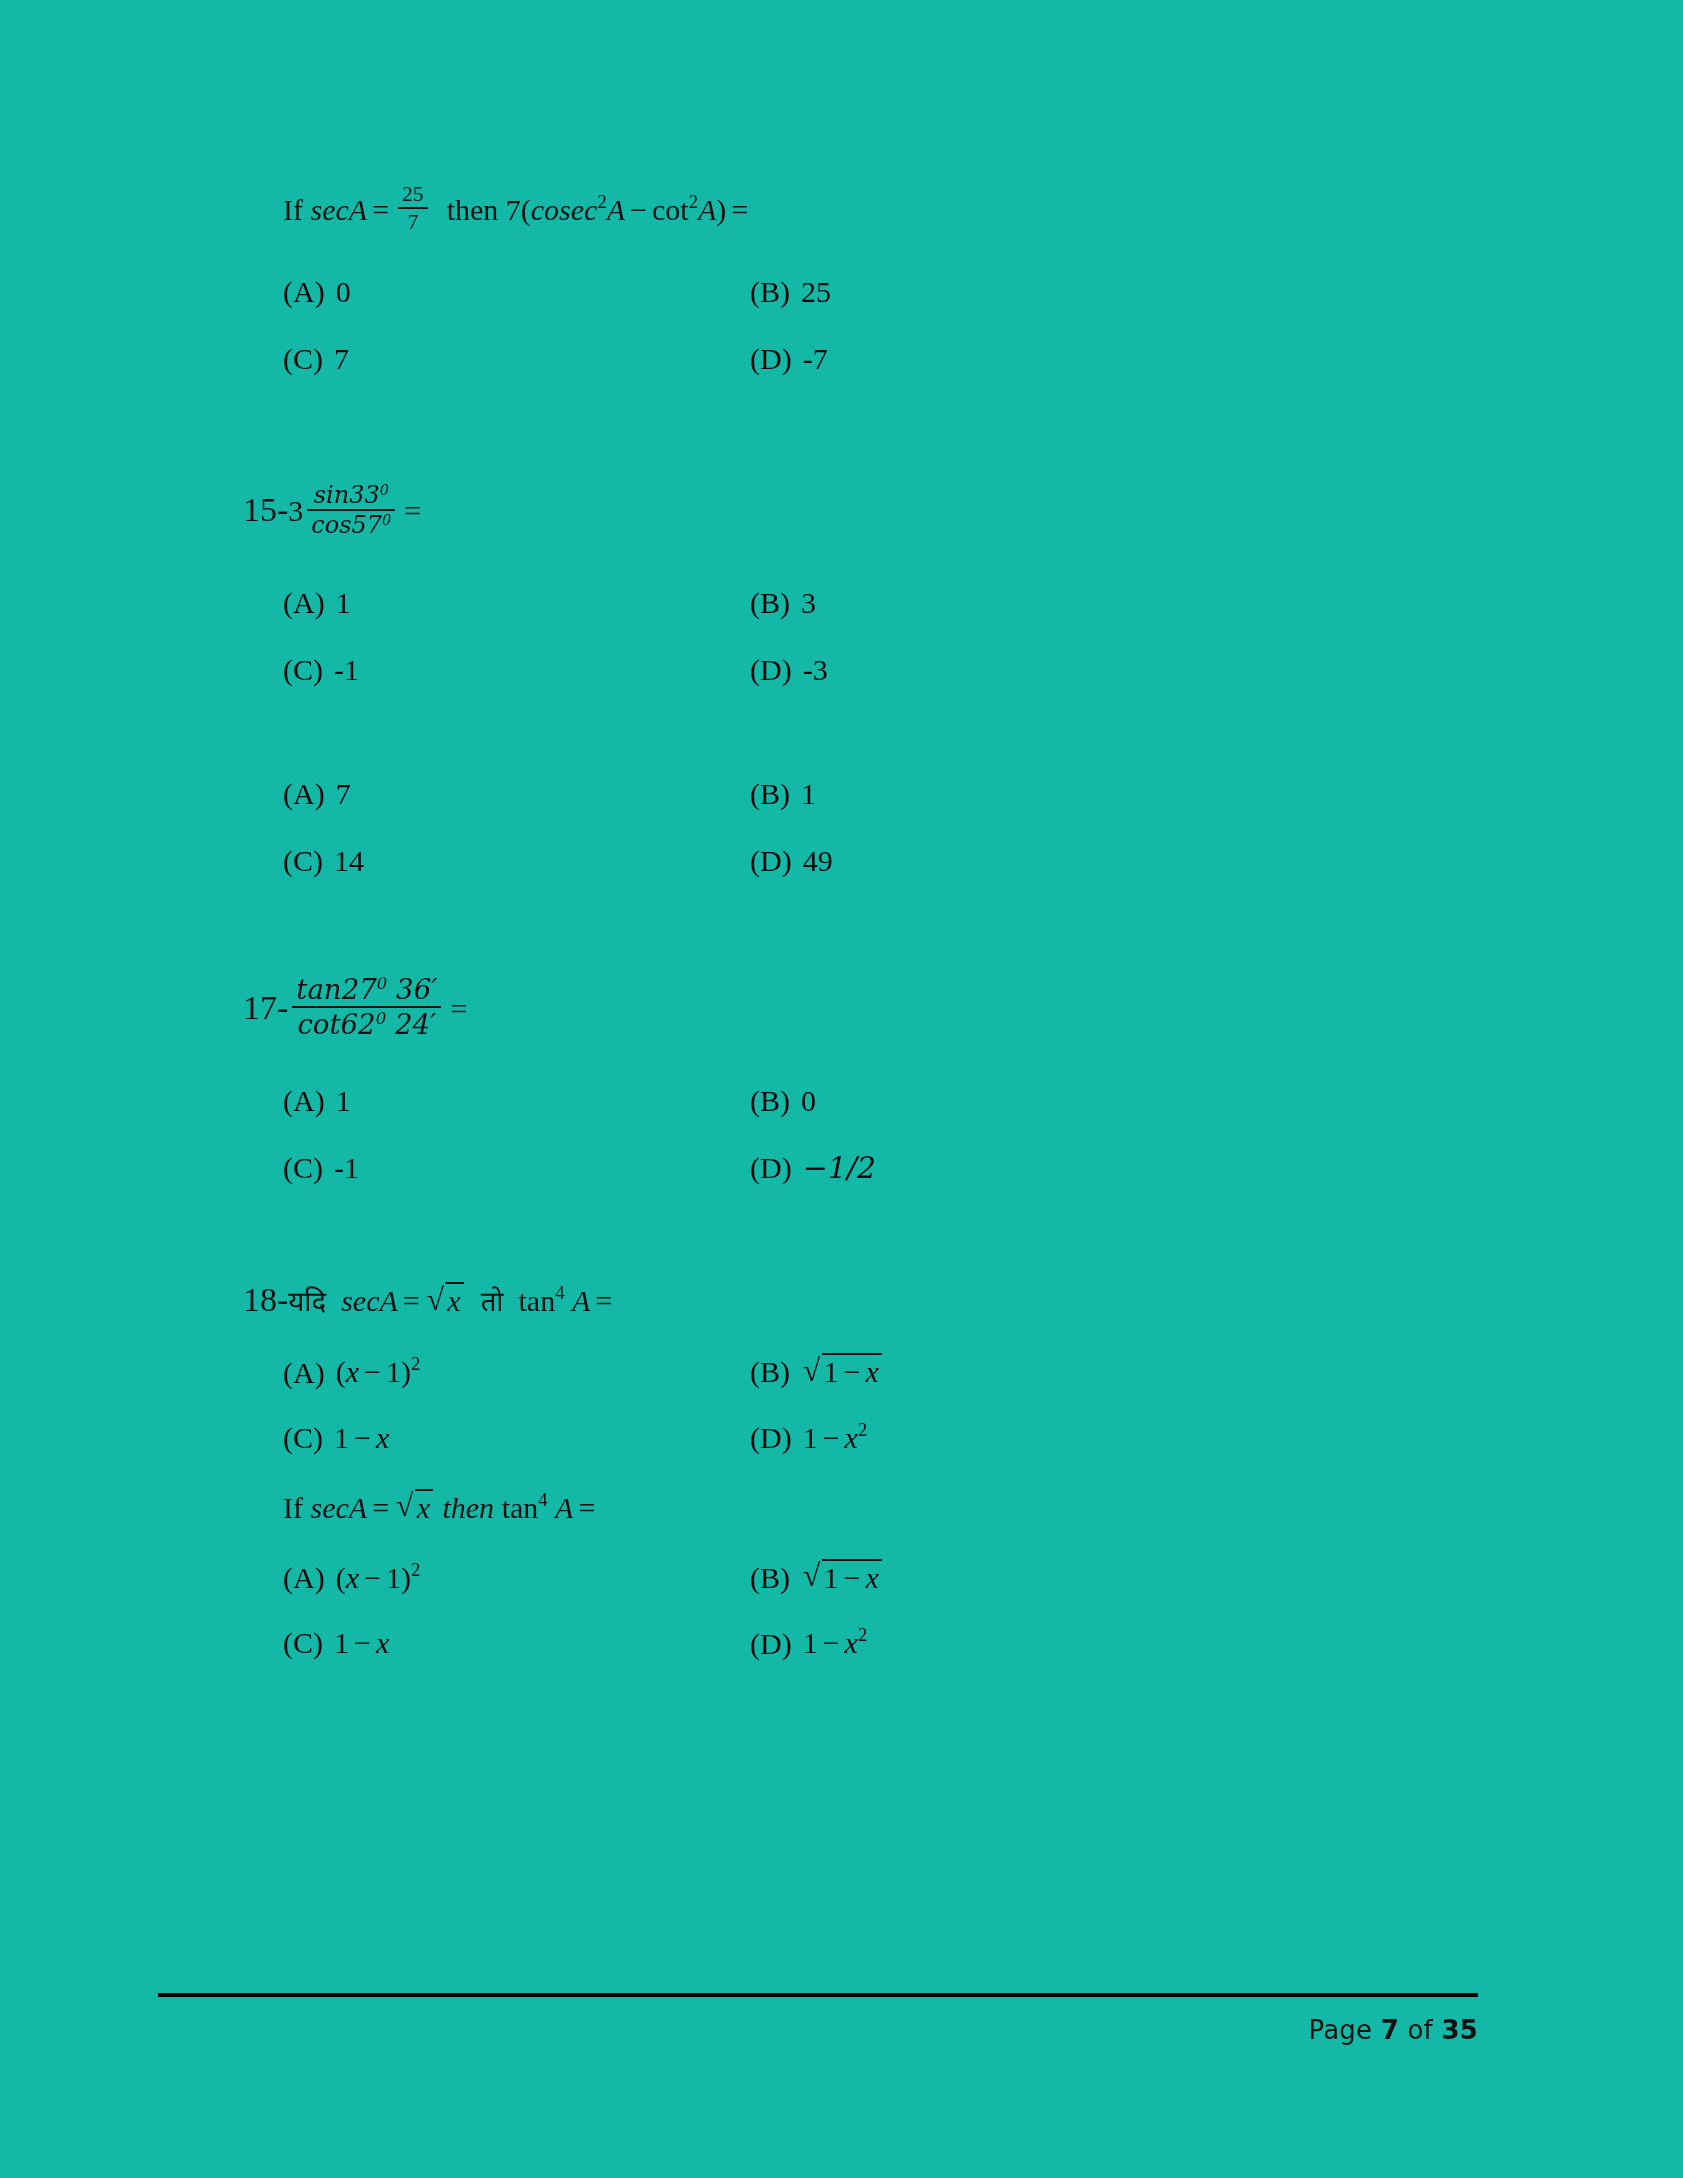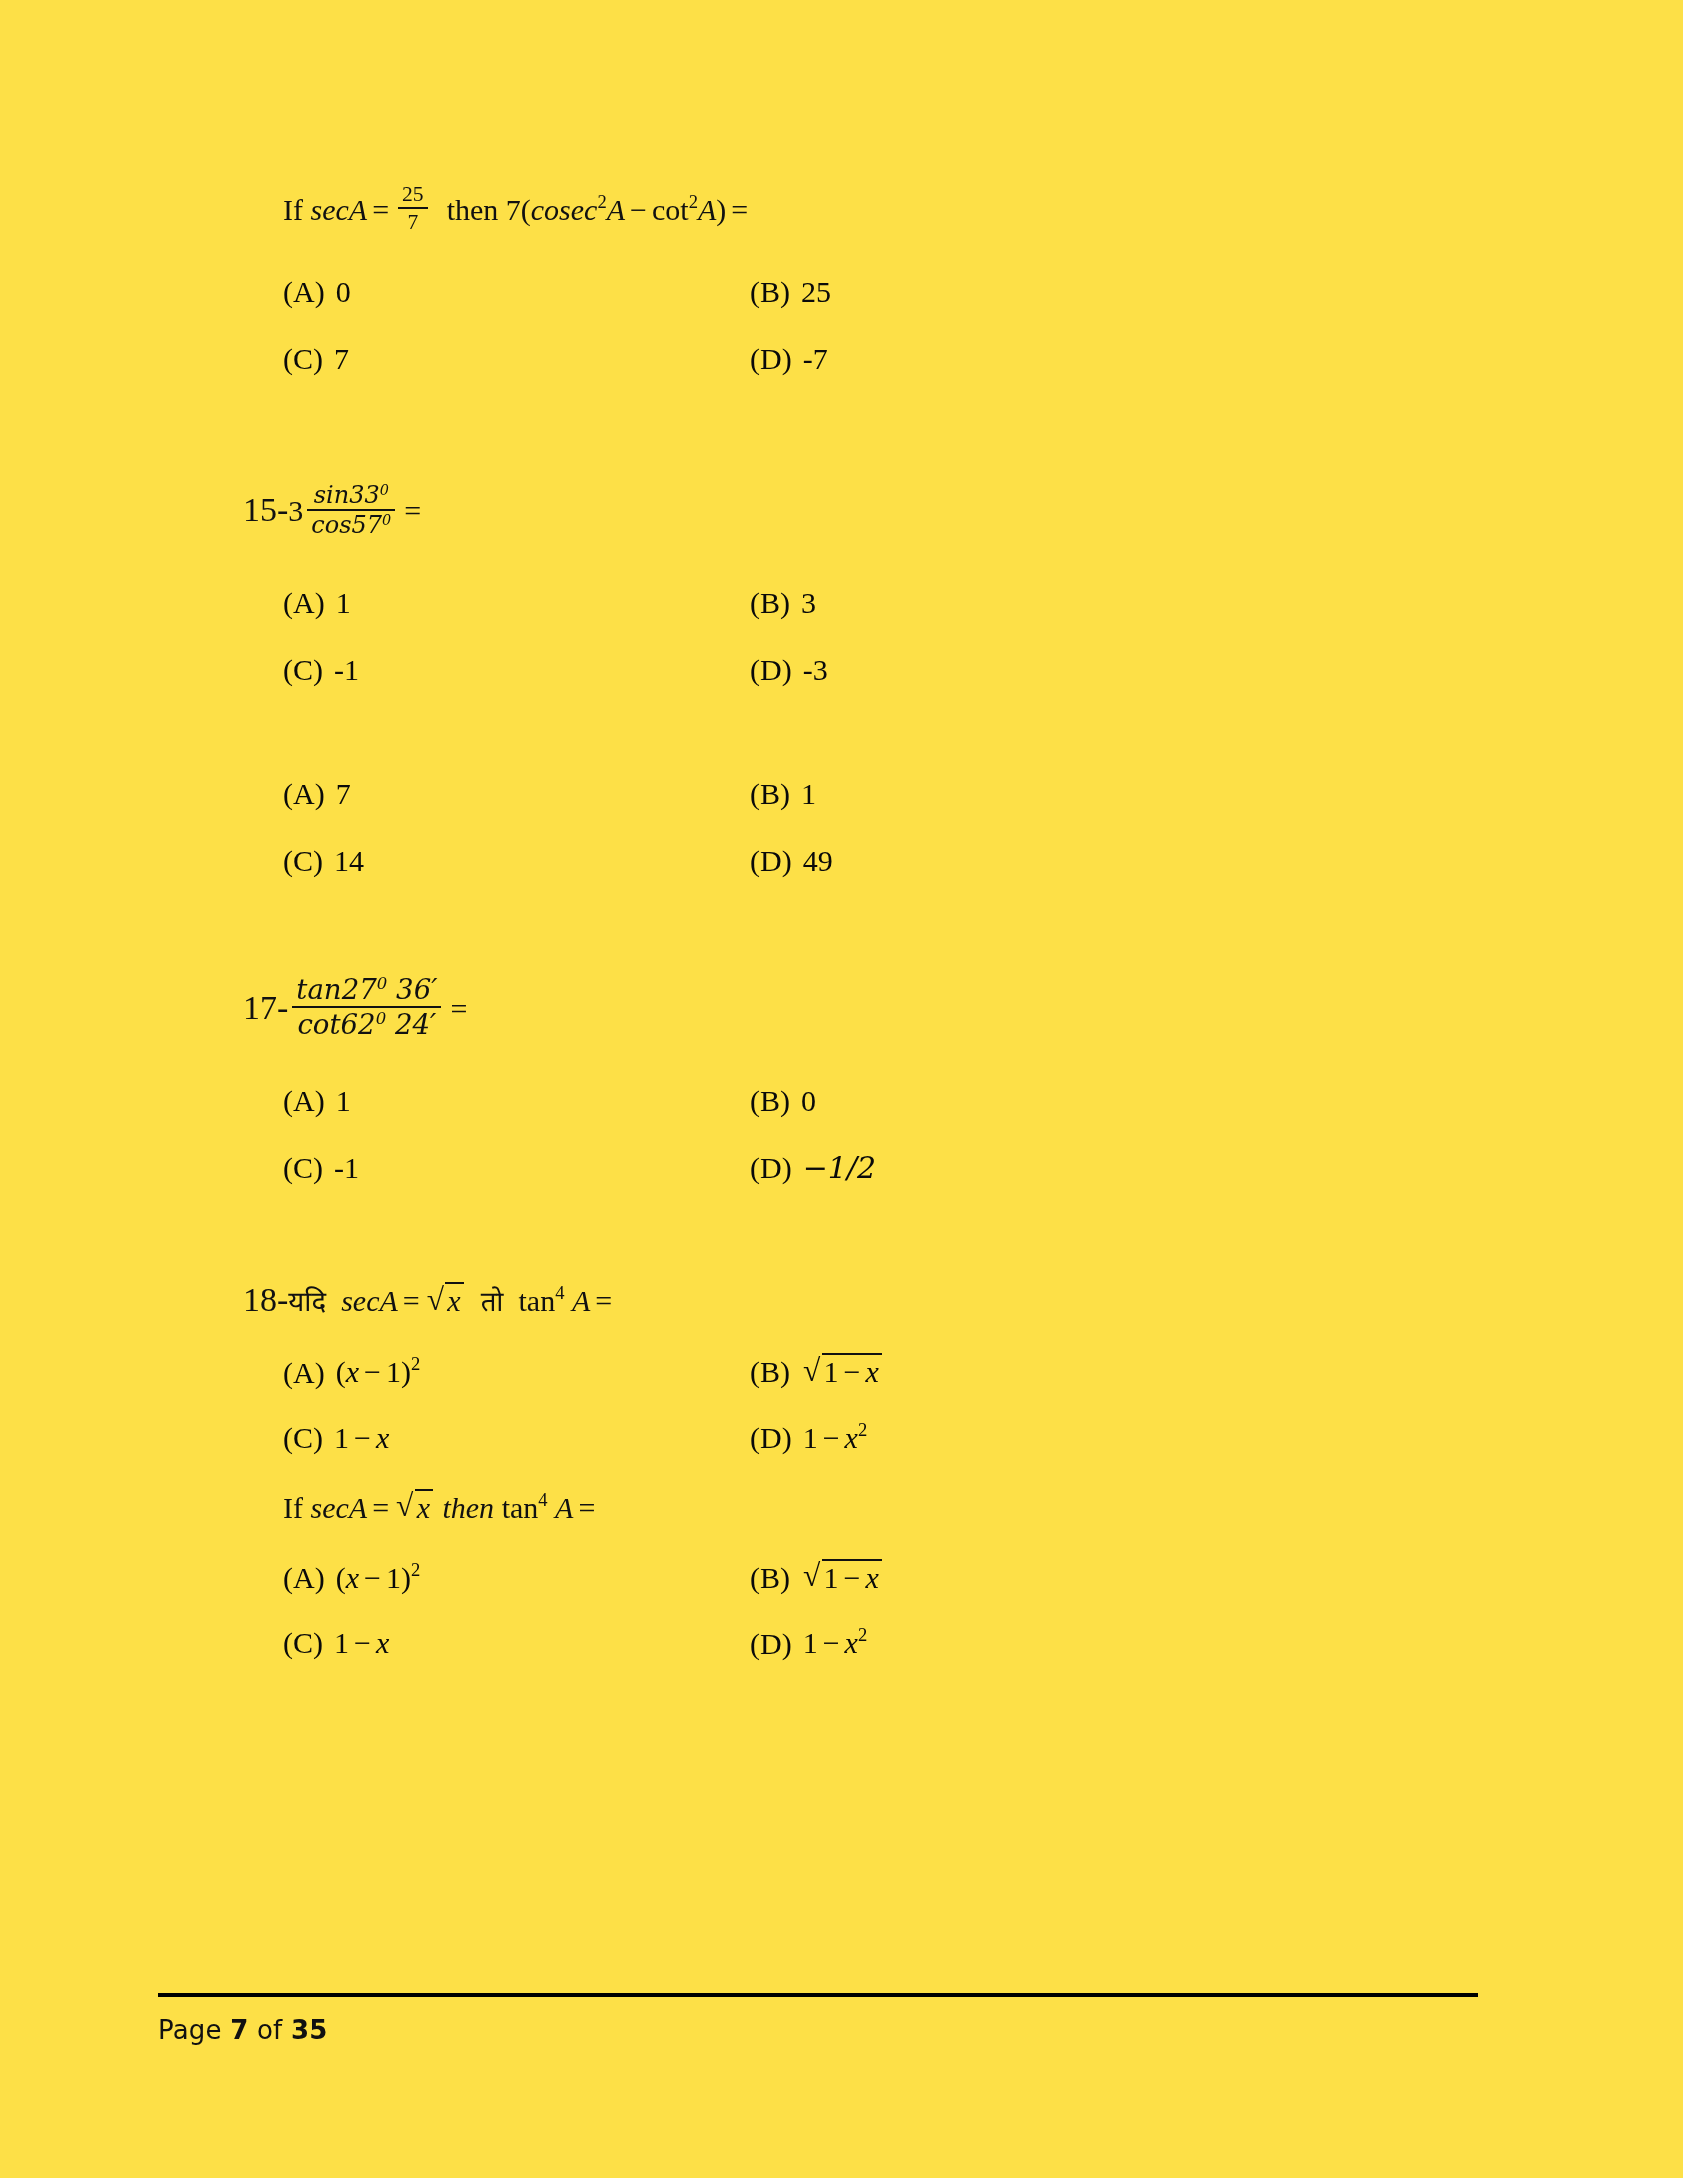--- a/index.html
+++ b/index.html
@@ -14,21 +14,21 @@
     font-family: "Liberation Serif", "DejaVu Serif", serif;
     color: #0a0a0a;
     overflow: hidden;
   }
 
   .page {
     position: absolute;
     left: 0; top: 0;
     width: 1683px;
     height: 2178px;
-    background: #fde047;
+    background: #14b8a6;
   }
 
   .content {
     position: absolute;
     left: 243px;
     top: 183px;
     width: 1218px;
   }
 
   
@@ -136,20 +136,21 @@
     top: 1993px;
     width: 1320px;
     height: 0;
     border-top: 4px solid #000;
   }
   .footer-text {
     position: absolute;
     left: 158px;
     top: 2015px;
     width: 1320px;
+    text-align: right;
     font-family: "DejaVu Sans", "Liberation Sans", sans-serif;
     font-size: 26px;
     color: #111;
     letter-spacing: 0.2px;
   }
   .footer-text b { font-weight: bold; }
   .footer-text .fl { font-weight: normal; }
 </style>
 </head>
 <body>

